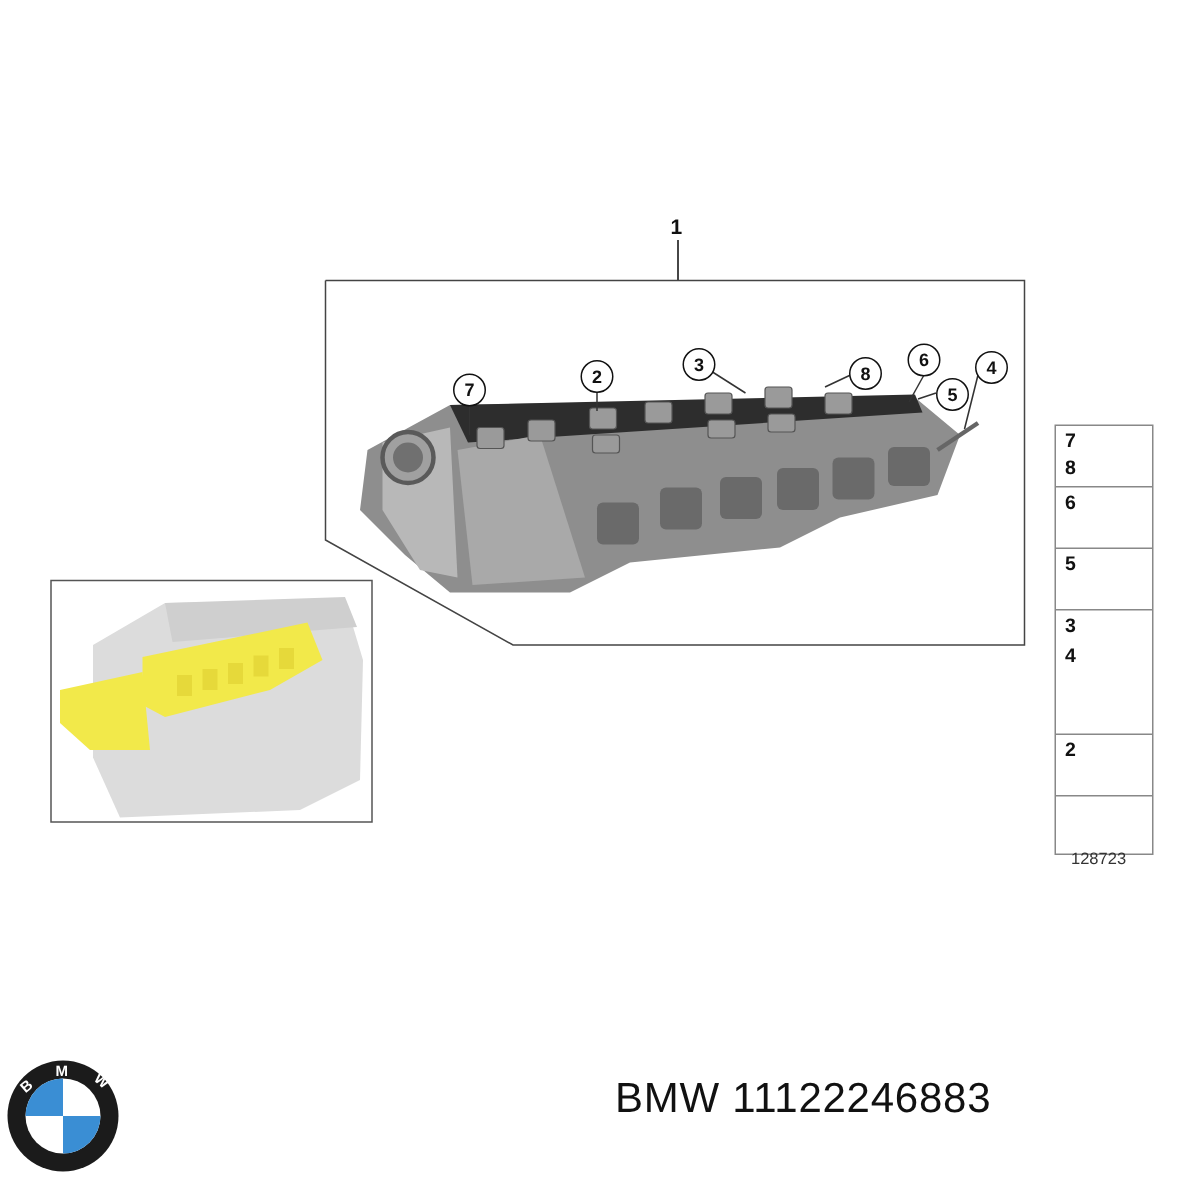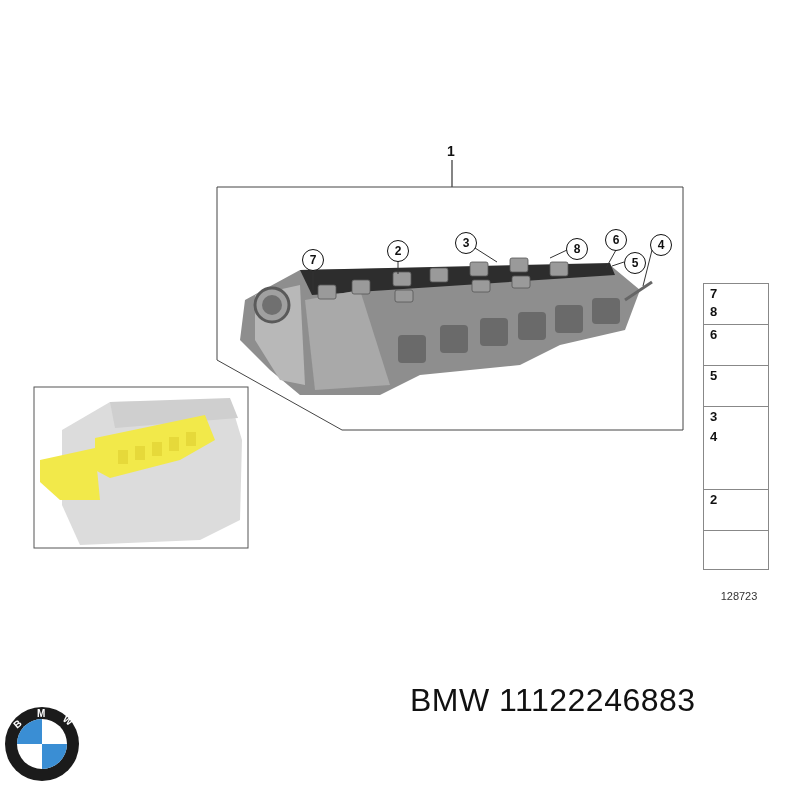--- a/index.html
+++ b/index.html
@@ -5,22 +5,22 @@
   html,body{margin:0;padding:0;background:#ffffff;}
   body{width:800px;height:800px;position:relative;overflow:hidden;font-family:"Liberation Sans",sans-serif;color:#111;}
   .abs{position:absolute;}
   .callout{position:absolute;width:20px;height:20px;border:1.6px solid #111;border-radius:50%;background:#fff;
     font-weight:bold;font-size:12px;line-height:20px;text-align:center;box-sizing:content-box;}
   .main-num{position:absolute;font-weight:bold;font-size:14px;}
   .legend{position:absolute;left:703px;top:283px;width:64px;border:1px solid #888;background:#fff;}
   .legend .cell{position:relative;border-bottom:1px solid #888;}
   .legend .cell:last-child{border-bottom:none;}
   .legend .lbl{position:absolute;left:6px;font-weight:bold;font-size:13px;line-height:15px;}
-  .img-num{position:absolute;left:714px;top:567px;font-size:11px;color:#333;width:50px;text-align:center;margin-top:23px;}
-  .part-number{position:absolute;left:410px;top:682px;font-size:32px;color:#111;letter-spacing:0.5px;}
+  .img-num{position:absolute;left:714px;top:567px;font-size:11px;color:#333;width:50px;}
+  .part-number{position:absolute;left:410px;top:716px;font-size:28px;color:#111;letter-spacing:0.5px;}
 </style>
 </head>
 <body>
 
 <div class="main-num" style="left:447px;top:143px;">1</div>
 
 <svg class="abs" style="left:0;top:0;" width="800" height="800">
 
   <line x1="452" y1="160" x2="452" y2="187" stroke="#333" stroke-width="1.2"></line>
 

